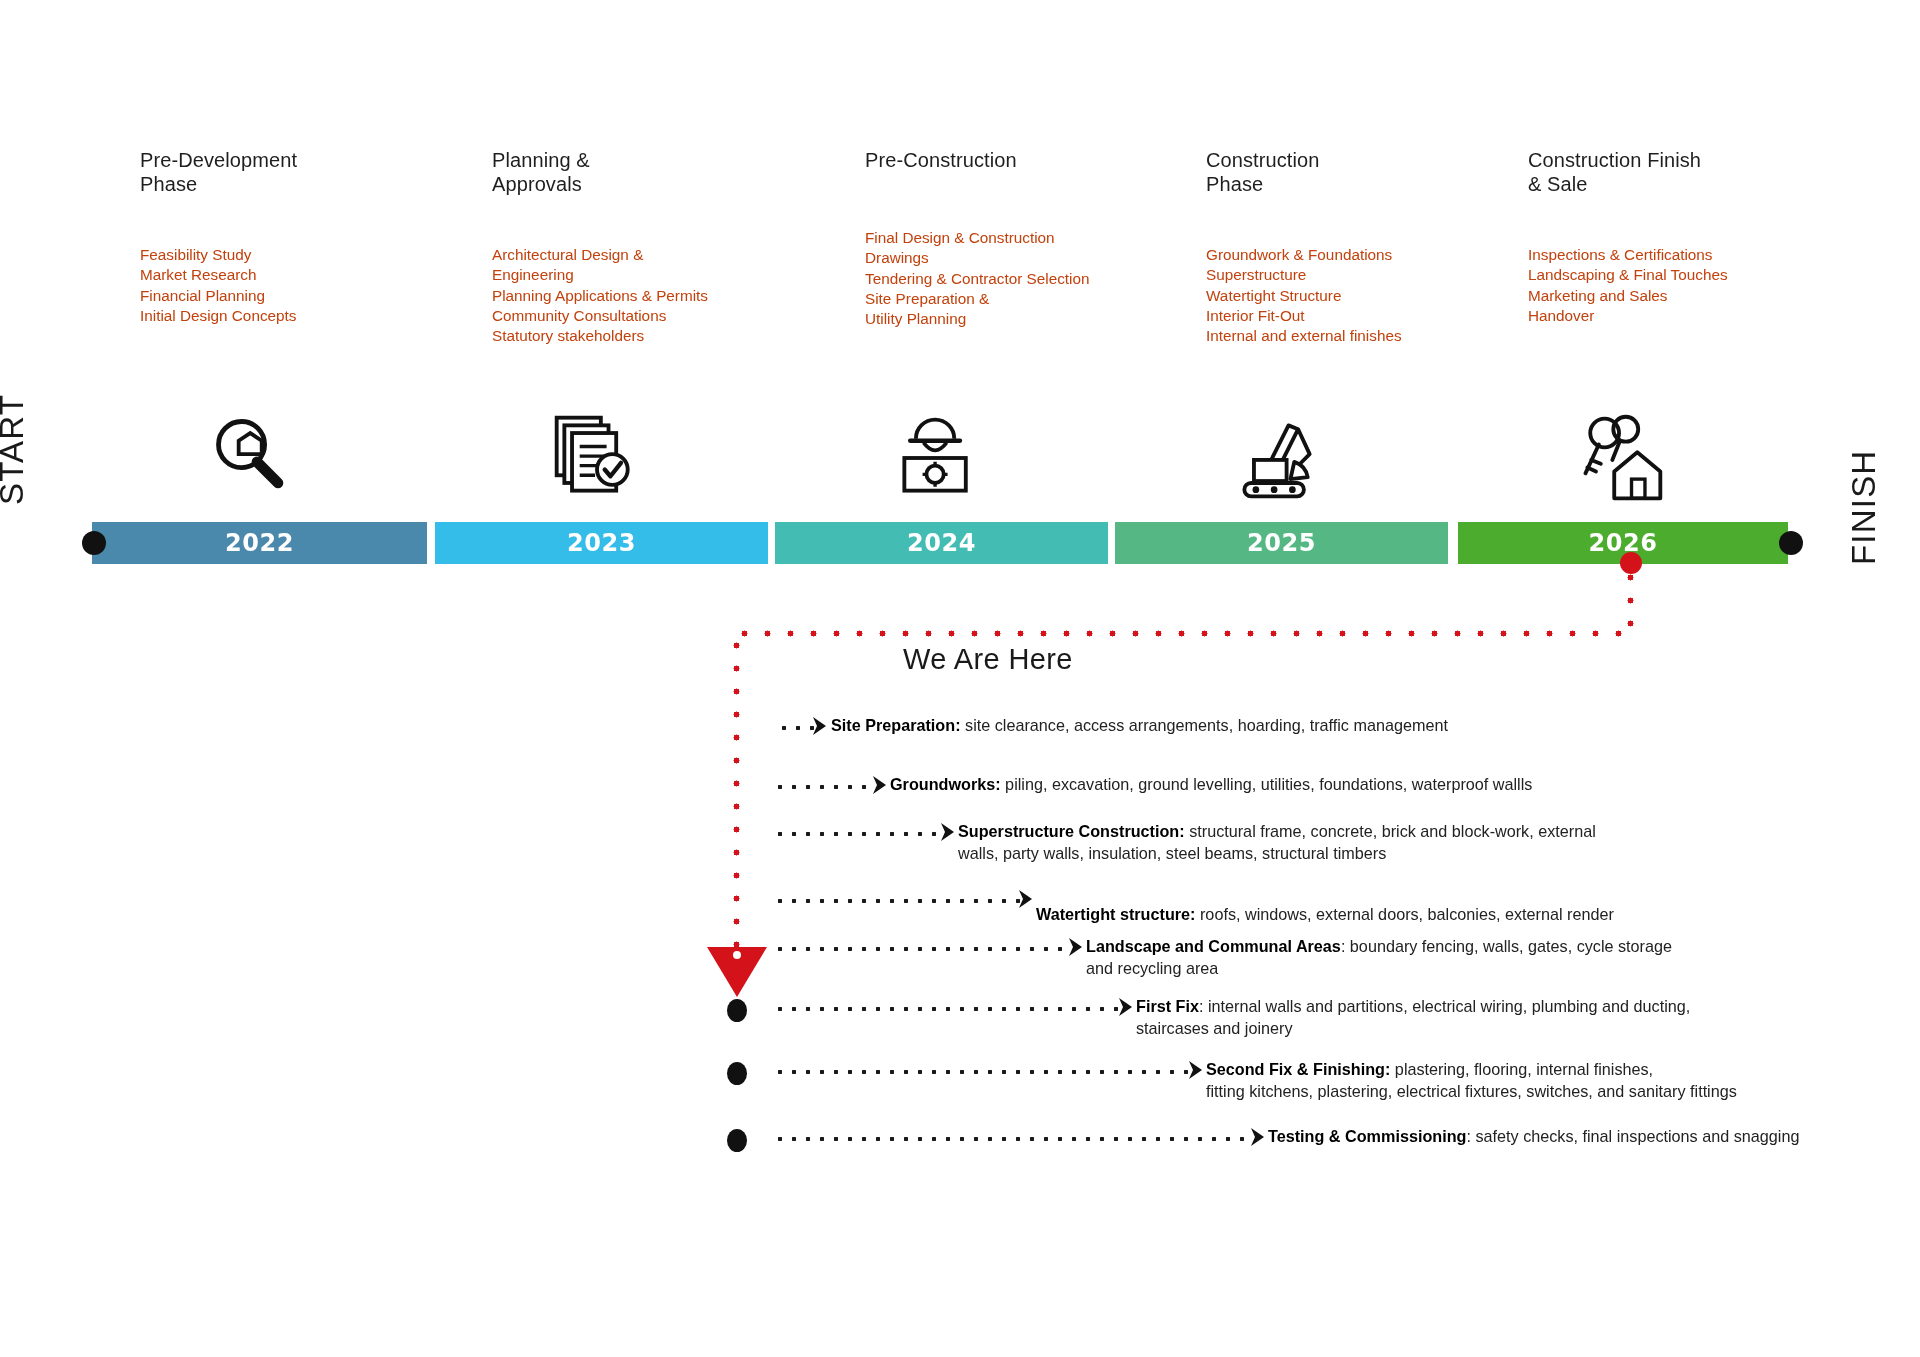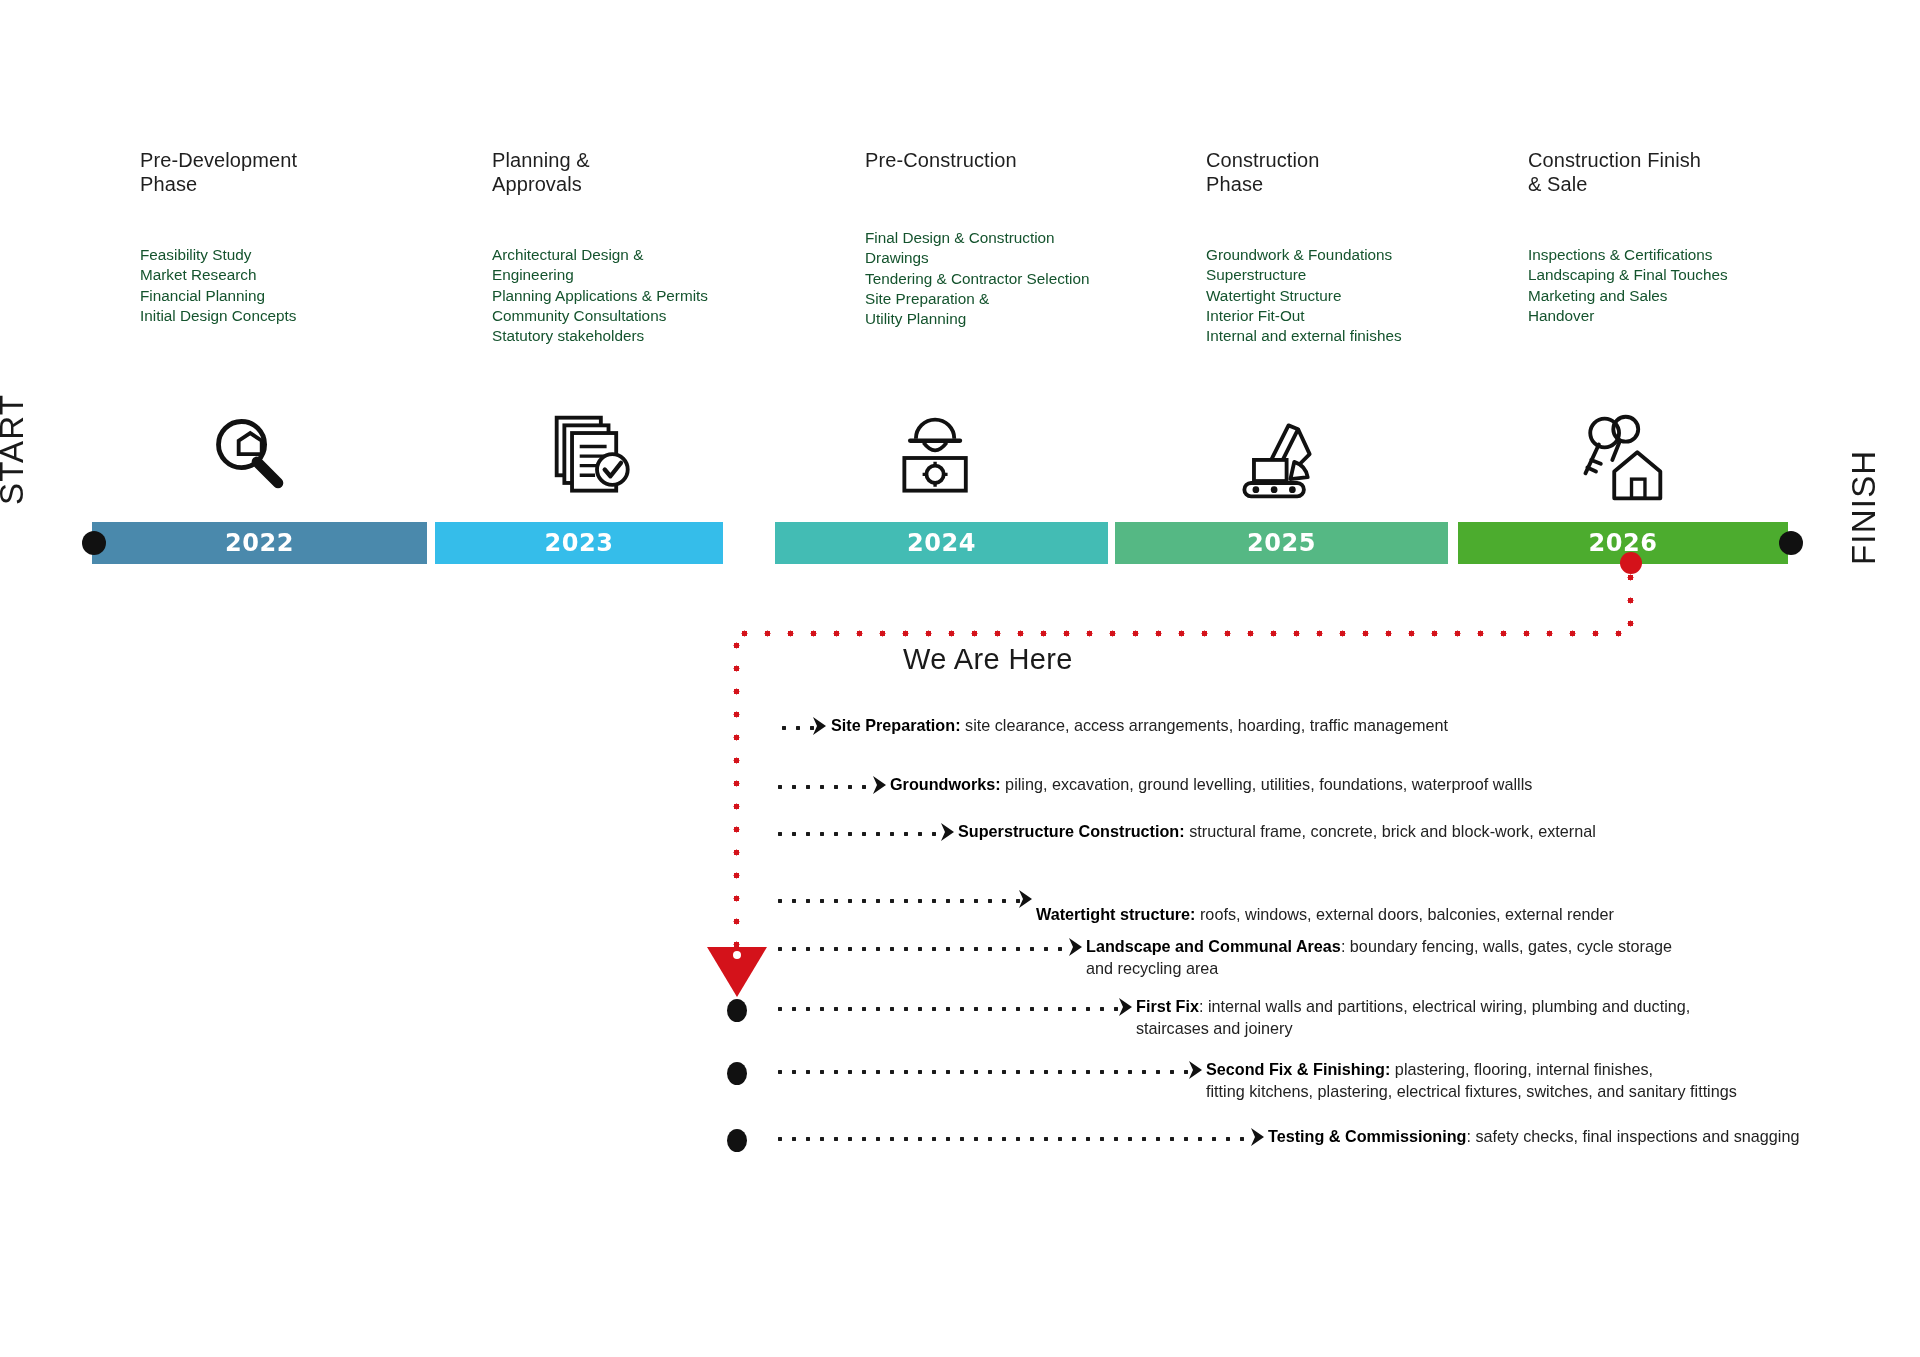--- a/index.html
+++ b/index.html
@@ -36,21 +36,21 @@
     color: #1f1f1f;
     white-space: pre-line;
     margin: 0;
   }
   .phase-list {
     margin: 0;
     padding: 0;
     list-style: none;
     font-size: 15.3px;
     line-height: 1.33;
-    color: #14532d;
+    color: #c2410c;
   }
   .phase-list li { white-space: nowrap; }
 
   
   #timeline {
     position: absolute;
     left: 0;
     top: 522px;
     width: 1920px;
     height: 42px;
@@ -302,21 +302,21 @@
 <div id="timeline">
     <div class="tl-seg" style="left: 1458px; width: 330px; background: rgb(76, 172, 46);">
       <span class="tl-year">2026</span>
     </div>
     <div class="tl-seg" style="left: 1115px; width: 333px; background: rgb(85, 184, 132);">
       <span class="tl-year">2025</span>
     </div>
     <div class="tl-seg" style="left: 775px; width: 333px; background: rgb(67, 188, 180);">
       <span class="tl-year">2024</span>
     </div>
-    <div class="tl-seg" style="left: 435px; width: 288px; background: rgb(53, 189, 234);">
+    <div class="tl-seg" style="left: 435px; width: 333px; background: rgb(53, 189, 234);">
       <span class="tl-year">2023</span>
     </div>
     <div class="tl-seg" style="left: 92px; width: 335px; background: rgb(74, 137, 172);">
       <span class="tl-year">2022</span>
     </div>
   <div class="cap-dot" id="cap-start"></div>
   <div class="cap-dot" id="cap-finish"></div>
 </div>
 <div class="edge-label" id="label-start">START</div>
 <div class="edge-label" id="label-finish">FINISH</div>
@@ -344,21 +344,21 @@
       <svg class="d-arrow" viewBox="0 0 17 20" style="position: absolute; left: 872px; top: 775px;">
         <path d="M1 1 L14 10 L1 19 L5 10 Z" fill="#111"></path>
       </svg>
       <div class="d-text" style="left: 890px; top: 774px;"><b>Groundworks:</b><span> piling, excavation, ground levelling, utilities, foundations, waterproof wallls</span></div>
     </div>
     <div class="detail-row" style="left: 0px; top: 0px;">
       <div class="d-dots" style="left: 773px; top: 831px; width: 170px;"></div>
       <svg class="d-arrow" viewBox="0 0 17 20" style="position: absolute; left: 940px; top: 822px;">
         <path d="M1 1 L14 10 L1 19 L5 10 Z" fill="#111"></path>
       </svg>
-      <div class="d-text" style="left: 958px; top: 821px;"><b>Superstructure Construction:</b><span> structural frame, concrete, brick and block-work, external</span></div>
+      <div class="d-text" style="left: 958px; top: 821px;"><b>Superstructure Construction:</b><span> structural frame, concrete, brick and block-work, external</span><div>walls, party walls, insulation, steel beams, structural timbers</div></div>
     </div>
     <div class="detail-row" style="left: 0px; top: 0px;">
       <div class="d-dots" style="left: 773px; top: 898px; width: 248px;"></div>
       <svg class="d-arrow" viewBox="0 0 17 20" style="position: absolute; left: 1018px; top: 889px;">
         <path d="M1 1 L14 10 L1 19 L5 10 Z" fill="#111"></path>
       </svg>
       <div class="d-text" style="left: 1036px; top: 888px; margin-top: 16px;"><b>Watertight structure:</b><span> roofs, windows, external doors, balconies, external render</span></div>
     </div>
     <div class="detail-row" style="left: 0px; top: 0px;">
       <div class="d-dots" style="left: 773px; top: 946px; width: 298px;"></div>

